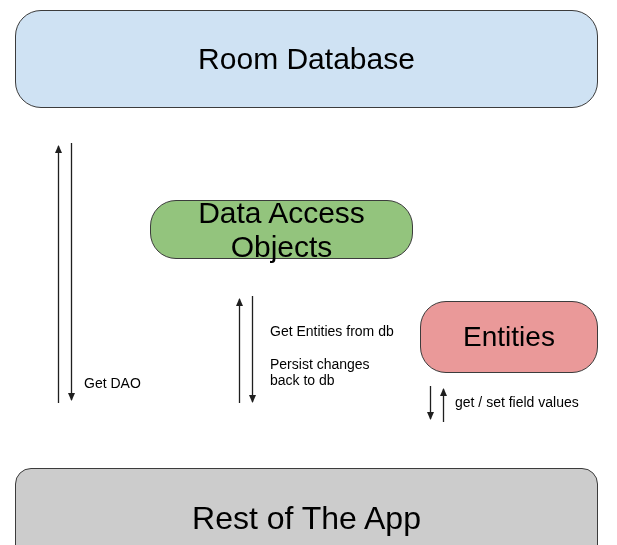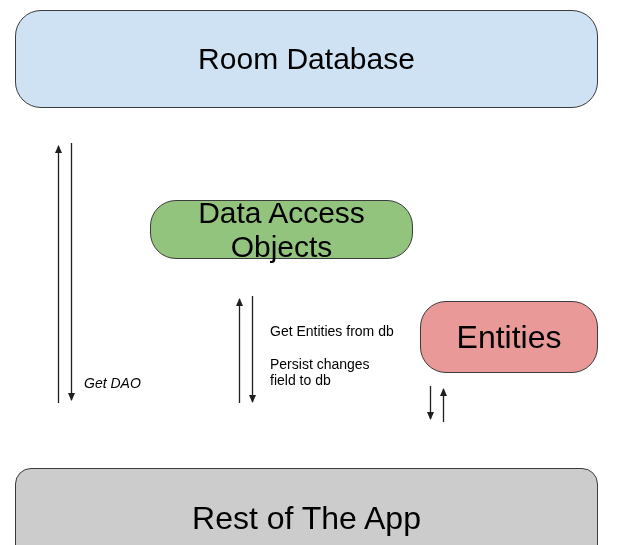--- a/index.html
+++ b/index.html
@@ -21,21 +21,21 @@
     border-radius: 26px;
     display: flex;
     align-items: center;
     justify-content: center;
     color: #000000;
     box-sizing: border-box;
     text-align: center;
   }
   .node-room    { left: 15px;  top: 10px;  width: 583px; height: 98px; font-size: 30px; }
   .node-dao     { left: 150px; top: 200px; width: 263px; height: 59px; font-size: 30px; }
-  .node-entities{ left: 420px; top: 301px; width: 178px; height: 72px; font-size: 32px; }
+  .node-entities{ left: 420px; top: 301px; width: 178px; height: 72px; font-size: 28px; }
   .node-rest    { left: 15px;  top: 432px; width: 583px; height: 100px; font-size: 32px; border-radius: 16px; }
 
   .arrows {
     position: absolute;
     left: 0; top: 0;
     width: 617px; height: 545px;
     pointer-events: none;
   }
   .arrow-line {
     stroke: #1f1f1f;
@@ -46,21 +46,21 @@
     position: absolute;
     font-size: 14px;
     line-height: 16px;
     color: #000000;
     white-space: nowrap;
   }
   .edge-label.wrap {
     white-space: normal;
     width: 104px;
   }
-  .lbl-get-dao      { left: 84px;  top: 375px; font-style: italic; }
+  .lbl-get-dao      { left: 84px;  top: 375px; }
   .lbl-get-entities { left: 270px; top: 315px; margin-top: 8px; }
   .lbl-persist      { left: 270px; top: 356px; }
   .lbl-get-set      { left: 455px; top: 394px; }
 </style>
 </head>
 <body>
 
 <div class="canvas">
 
   <div class="node node-room" style="background-color: rgb(207, 226, 243);">
@@ -99,16 +99,17 @@
     <g>
       <line class="arrow-line" x1="430.5" y1="386" x2="430.5" y2="419" marker-end="url(#arrowhead)"></line>
       <line class="arrow-line" x1="443.5" y1="422" x2="443.5" y2="389" marker-end="url(#arrowhead)"></line>
     </g>
   </svg>
 
   <div class="edge-label lbl-get-dao">Get DAO</div>
 
   <div class="edge-label lbl-get-entities">Get Entities from db</div>
 
-  <div class="edge-label wrap lbl-persist">Persist changes field to db</div>
+  <div class="edge-label wrap lbl-persist">Persist changes back to db</div>
 
+  <div class="edge-label lbl-get-set">get / set field values</div>
 
 </div>
 
 </body></html>

